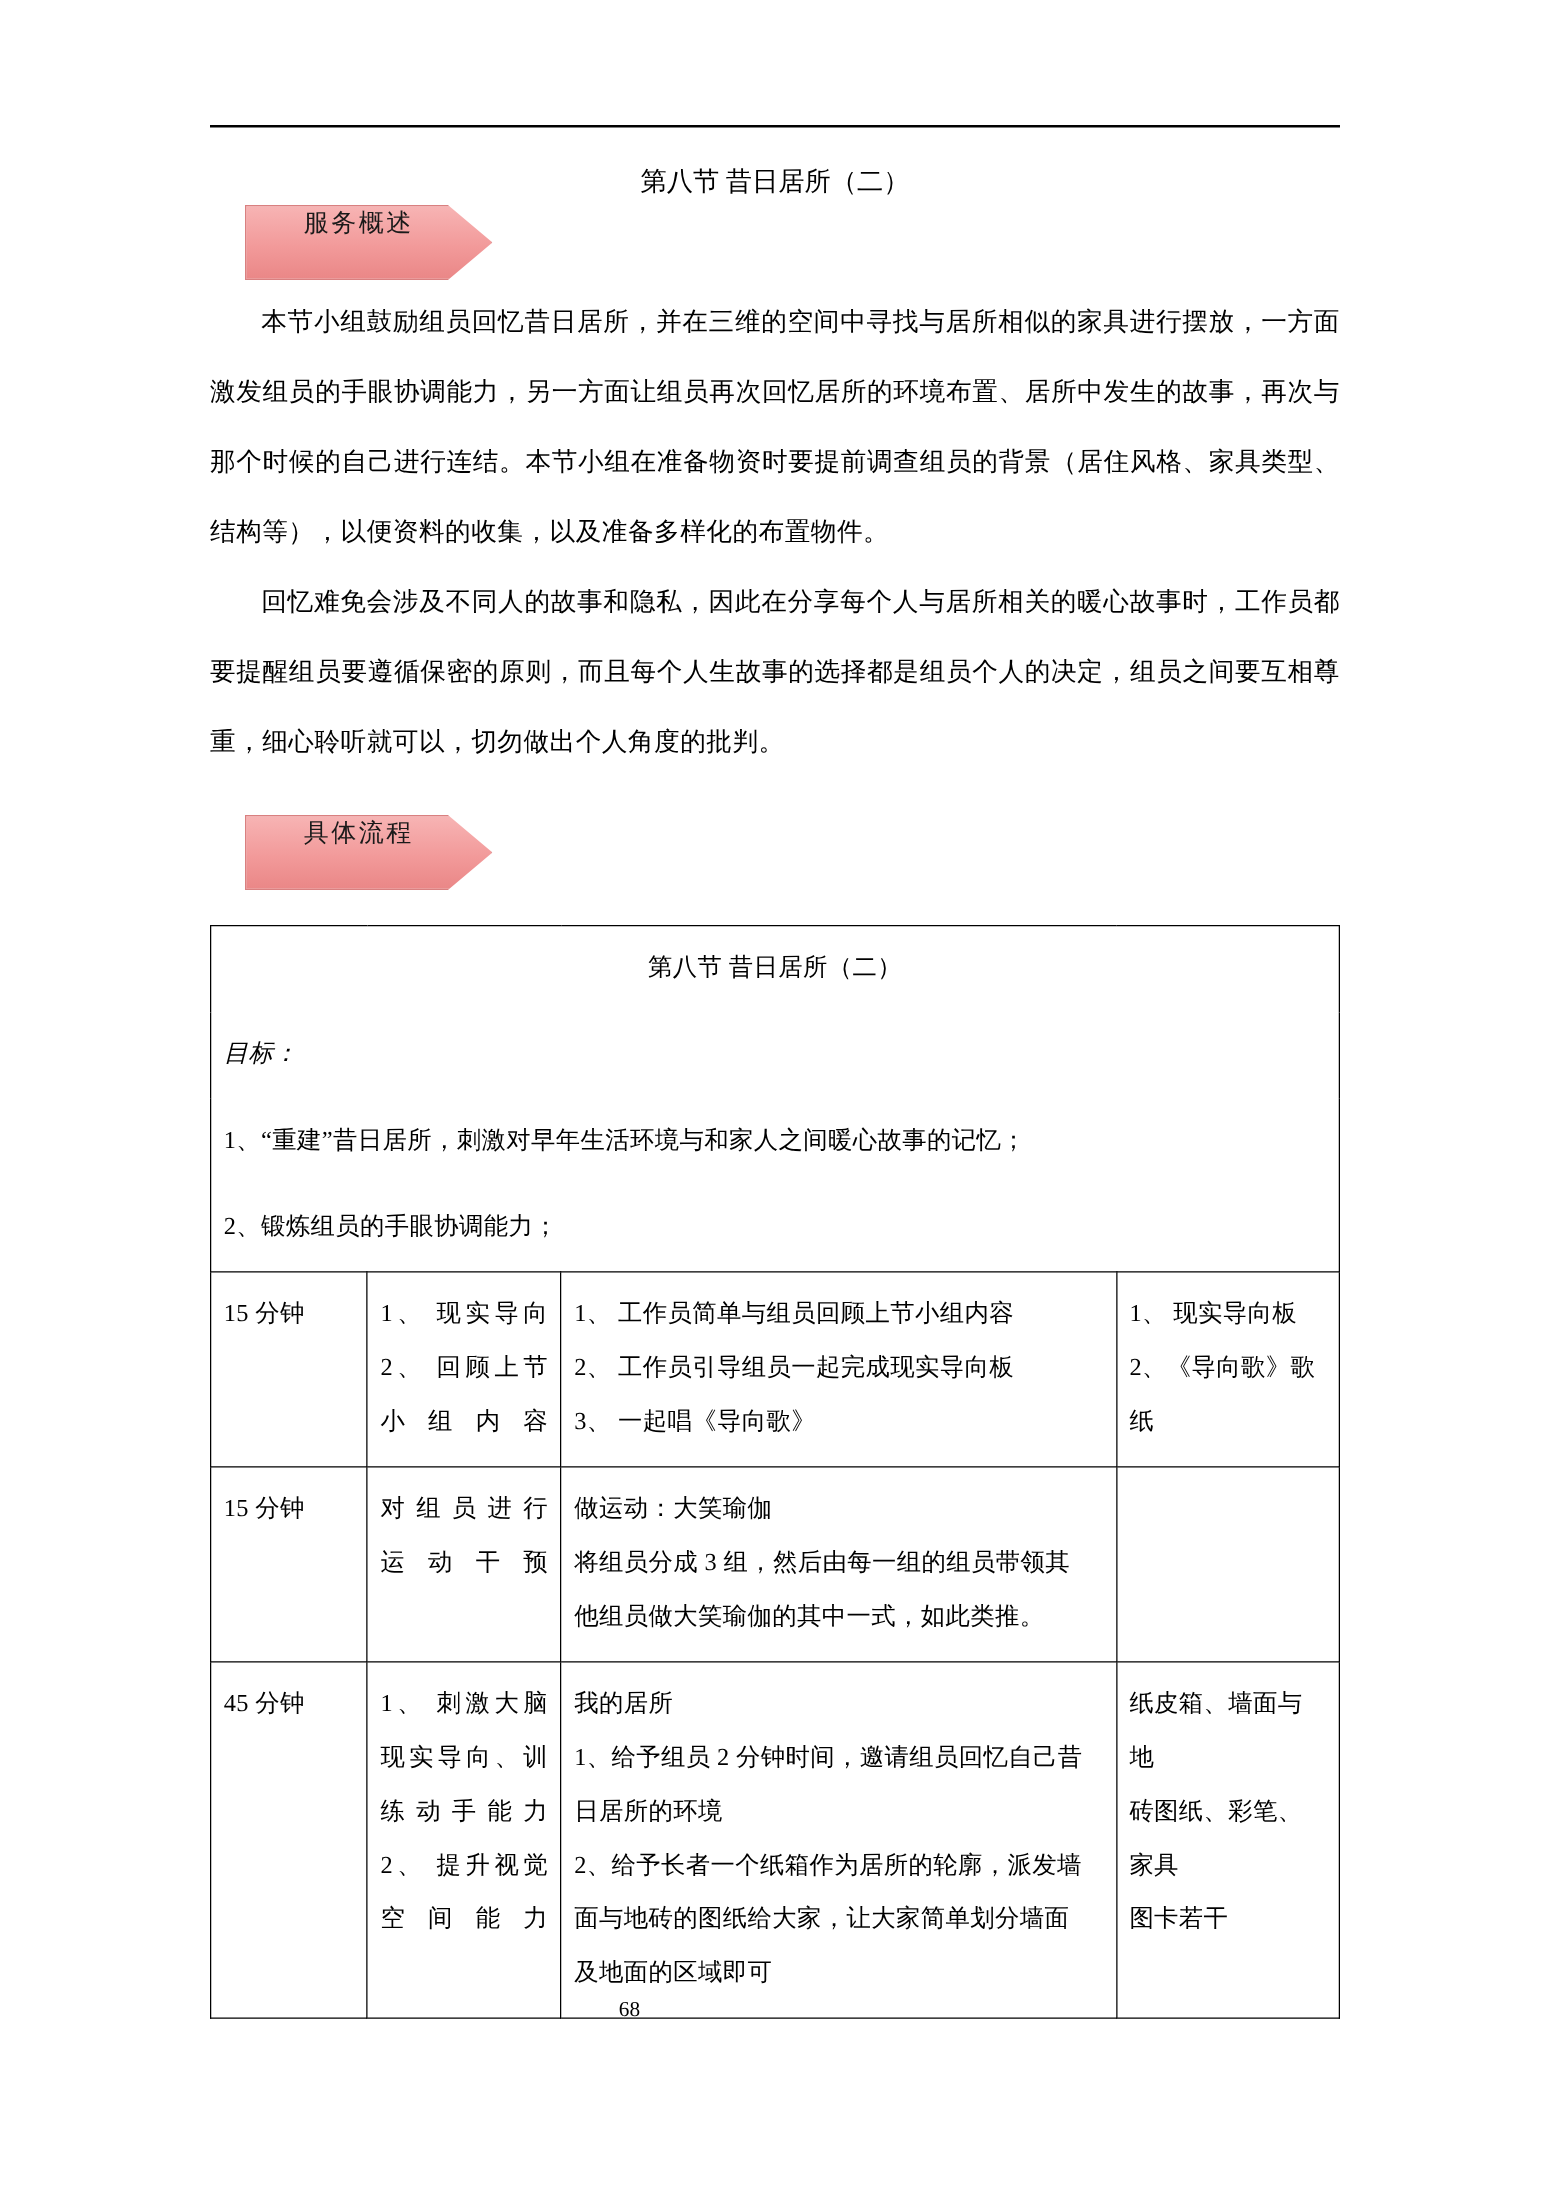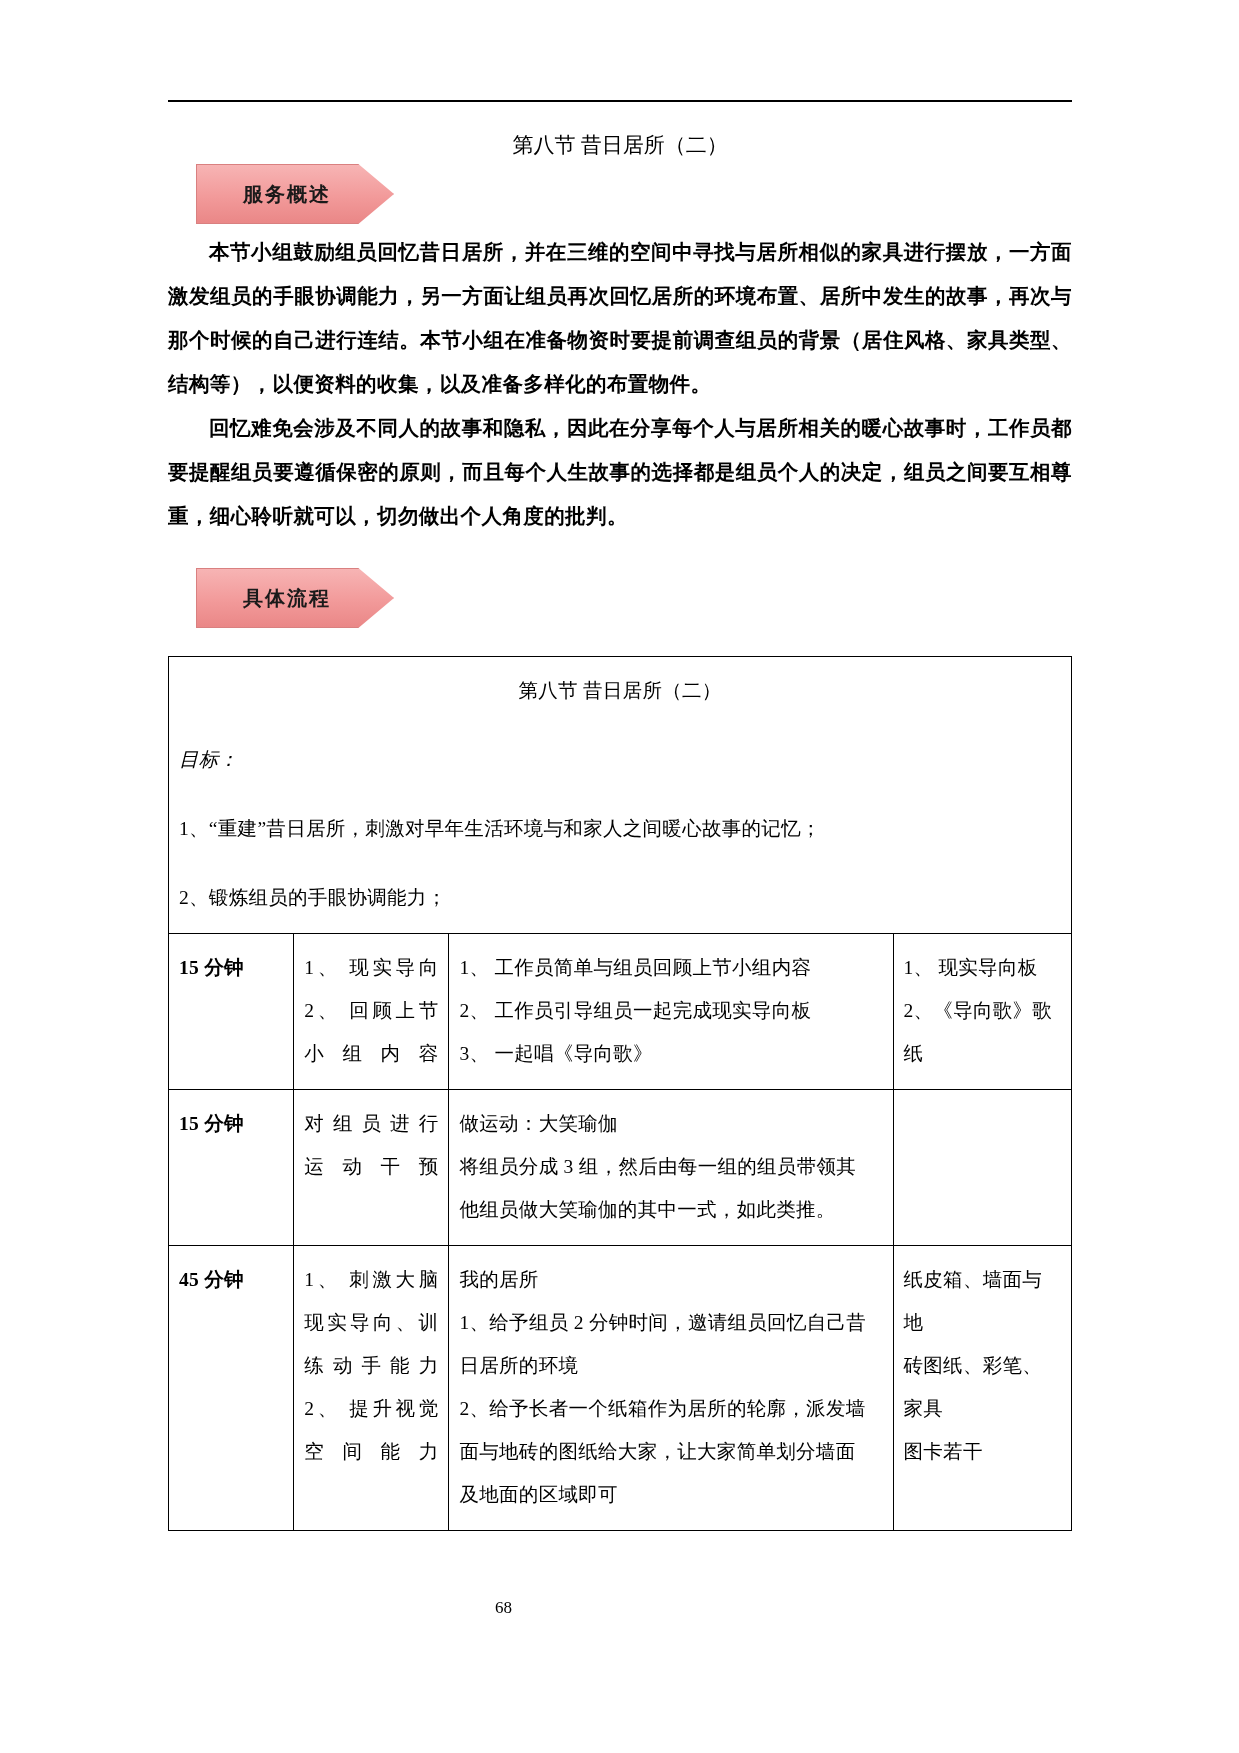--- a/index.html
+++ b/index.html
@@ -53,40 +53,37 @@
     position: absolute;
     left: 28px;
     top: 0;
     width: 196px;
     height: 58px;
     background: linear-gradient(180deg, #f7b4b4 0%, #f29a9a 55%, #ea8787 100%);
     border: 1px solid #d98080;
     box-shadow: 4px 5px 3px rgba(120,120,120,0.45);
     clip-path: polygon(0 0, 82% 0, 100% 50%, 82% 100%, 0 100%);
     display: flex;
-    align-items: center;
     justify-content: center;
-    font-weight: bold;
   }
   .banner span {
     font-size: 20px;
     letter-spacing: 2px;
     color: #1a1a1a;
     margin-right: 16px;
     font-family: "Liberation Sans", sans-serif;
   }
 
   p.body-text {
     font-size: 20.5px;
-    line-height: 44px;
+    line-height: 56px;
     margin: 0;
     text-indent: 41px;
     text-align: justify;
     letter-spacing: 0.4px;
-    font-weight: bold;
   }
 
   .spacer-1 { height: 26px; }
 
   
   table.plan {
     border-collapse: collapse;
     width: 904px;
     margin-top: 22px;
     table-layout: fixed;
@@ -124,21 +121,21 @@
   }
   td.colhdr {
     text-align: center;
     padding-top: 8px;
     padding-bottom: 8px;
   }
   .col-time { width: 118px; }
   .col-purpose { width: 146px; }
   .col-content { width: 418px; }
   .col-material { width: 168px; }
-  td.cell-time { padding-left: 14px; font-weight: bold; }
+  td.cell-time { padding-left: 14px; }
   td.cell-purpose { text-align: justify; text-align-last: justify; padding-left: 12px; padding-right: 12px;}
   td.cell-content { padding-left: 14px; }
   td.cell-material { padding-left: 12px; }
   .line { display: block; }
 
   .page-number {
     position: absolute;
     left: 0;
     top: 1598px;
     width: 1007px;

